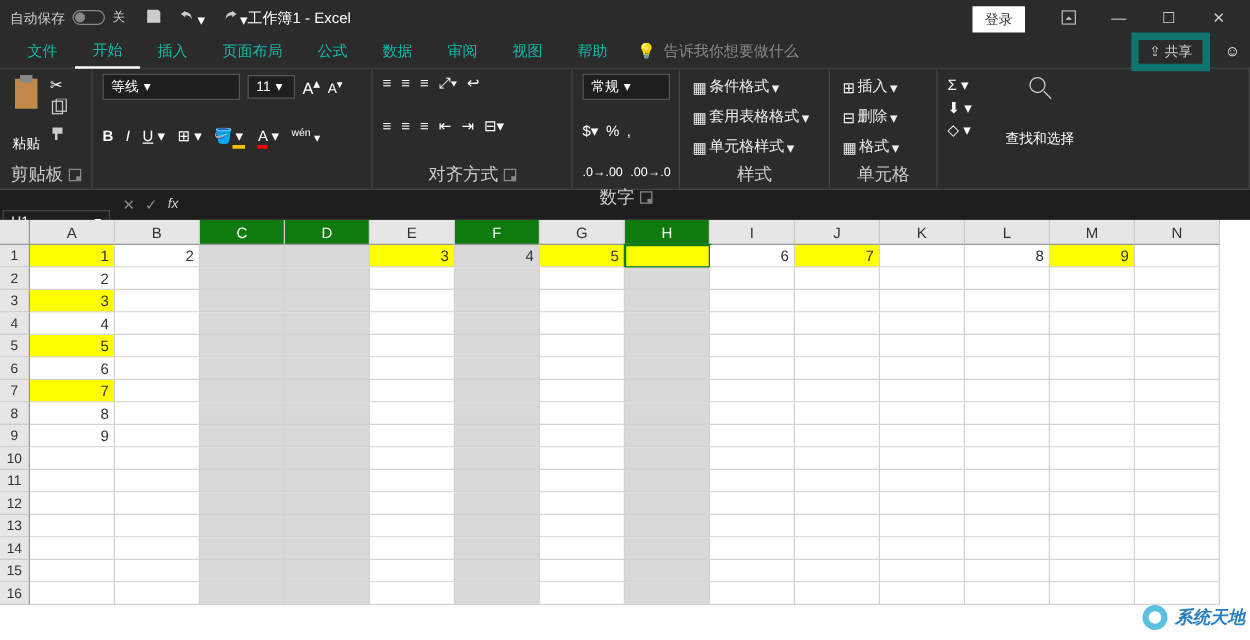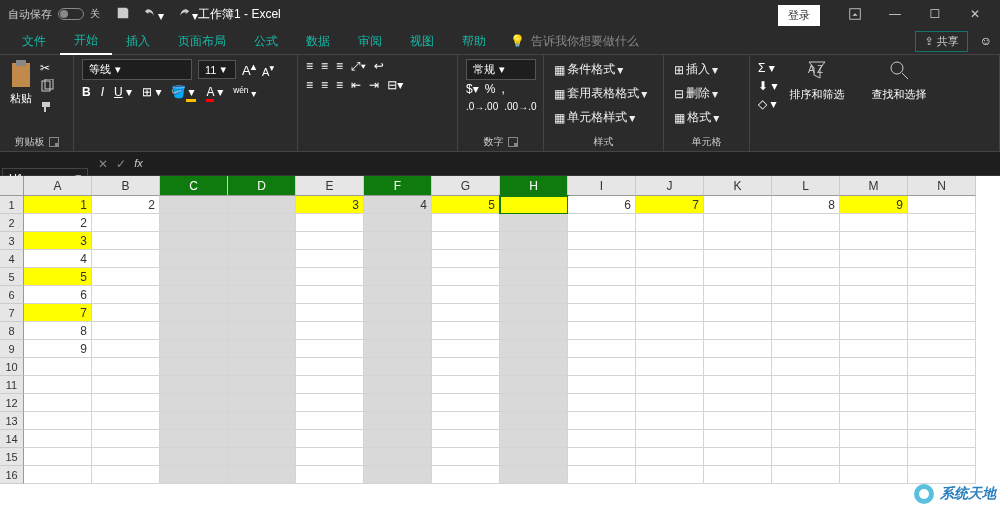--- a/index.html
+++ b/index.html
@@ -16,33 +16,33 @@
 .winbtns { display: flex; align-items: flex-end; gap: 6px; }
 .login-btn { background: #fff; color: #333; padding: 3px 10px; font-size: 11px; margin-right: 12px; }
 .winbtns .wb { width: 34px; height: 24px; display: flex; align-items: center; justify-content: center; color: #ccc; }
 
 
 .tabs { height: 26px; background: #2b2b2b; display: flex; align-items: center; padding: 0 8px; font-size: 12px; }
 .tab { padding: 4px 14px; color: #14b8a6; cursor: pointer; }
 .tab.active { border-bottom: 2px solid #fff; }
 .tabs .spacer { flex: 1; }
 .tell-me { display: flex; align-items: center; gap: 6px; color: #888; margin-left: 10px; }
-.share-btn { border: 1px solid #0f766e; padding: 2px 8px; color: #ccc; font-size: 11px; }
+.share-btn { border: 6px solid #0f766e; padding: 2px 8px; color: #ccc; font-size: 11px; }
 
 
 .ribbon { height: 98px; background: #2b2b2b; display: flex; border-top: 1px solid #444; border-bottom: 1px solid #444; }
 .group { border-right: 1px solid #444; padding: 4px 8px 2px 8px; display: flex; flex-direction: column; }
 .group-content { flex: 1; display: flex; align-items: flex-start; gap: 6px; }
-.group-label { text-align: left; font-size: 10px; color: #ccc; padding-top: 2px; display: flex; justify-content: center; align-items: center; gap: 4px; }
+.group-label { text-align: left; font-size: 14px; color: #ccc; padding-top: 2px; display: flex; justify-content: center; align-items: center; gap: 4px; }
 .dlauncher { width: 10px; height: 10px; border: 1px solid #888; position: relative; }
 .dlauncher::after { content: ""; position: absolute; right: 0; bottom: 0; width: 3px; height: 3px; background: #888; }
 .rbtn { display: flex; align-items: center; gap: 2px; color: #eee; font-size: 12px; padding: 2px; }
 .fontbox { border: 1px solid #555; background: #1e1e1e; padding: 2px 6px; font-size: 11px; display: flex; align-items: center; gap: 4px; }
 .row { display: flex; gap: 6px; align-items: center; margin-bottom: 3px; }
-.col { display: flex; flex-direction: column; gap: 2px; }
+.col { display: flex; flex-direction: column; gap: 18px; }
 
 
 .fbar { height: 24px; background: #1e1e1e; display: flex; align-items: center; border-bottom: 1px solid #333; }
 .namebox { width: 86px; border: 1px solid #444; padding: 2px 6px; font-size: 11px; display: flex; justify-content: space-between; align-items: center; margin-left: 2px; margin-top: 28px; }
 .fbar-btns { display: flex; gap: 8px; padding: 0 10px; color: #888; }
 .fx { font-style: italic; color: #ccc; font-size: 11px; }
 
 
 .grid { position: relative; background: #fff; height: 338px; overflow: hidden; }
 .corner { position: absolute; top: 0; left: 0; width: 24px; height: 20px; background: #e6e6e6; border-right: 1px solid #999; border-bottom: 1px solid #999; }
@@ -181,20 +181,24 @@
       </div>
       <div class="row" style="gap:8px">
         <span>≡</span>
         <span>≡</span>
         <span>≡</span>
         <span>⇤</span>
         <span>⇥</span>
         <span>⊟▾</span>
       </div>
     </div>
+    <div class="group-label">
+        <span>对齐方式</span>
+        <span class="dlauncher"></span>
+      </div>
   </div>
 
   <div class="group" style="width:86px">
     <div class="group-content col">
       <div class="fontbox" style="width:70px">
           <span>常规</span>
           <span>▾</span>
         </div>
       <div class="row" style="gap:6px">
         <span>$▾</span>
@@ -233,27 +237,20 @@
         <span>单元格</span>
       </div>
   </div>
 
   <div class="group" style="flex:1">
     <div class="group-content">
       <div class="col" style="gap:4px;padding-top:2px">
         <span>Σ ▾</span>
         <span>⬇ ▾</span>
         <span>◇ ▾</span>
-      </div>
-      <div class="col" style="align-items:center;margin-left:6px">
-        <svg width="22" height="26" fill="#ccc">
-            <path d="M3 3h16L14 9v10l-6-3V9L3 3z" fill="none" stroke="#ccc"></path>
-            <text x="2" y="14" font-size="10" fill="#ccc">A Z</text>
-          </svg>
-        <span style="font-size:11px">排序和筛选</span>
       </div>
       <div class="col" style="align-items:center;margin-left:21px">
         <svg width="22" height="26" fill="none" stroke="#ccc">
             <circle cx="9" cy="9" r="6"></circle>
             <line x1="14" y1="14" x2="20" y2="20"></line>
           </svg>
         <span style="font-size:11px">查找和选择</span>
       </div>
     </div>
   </div>

